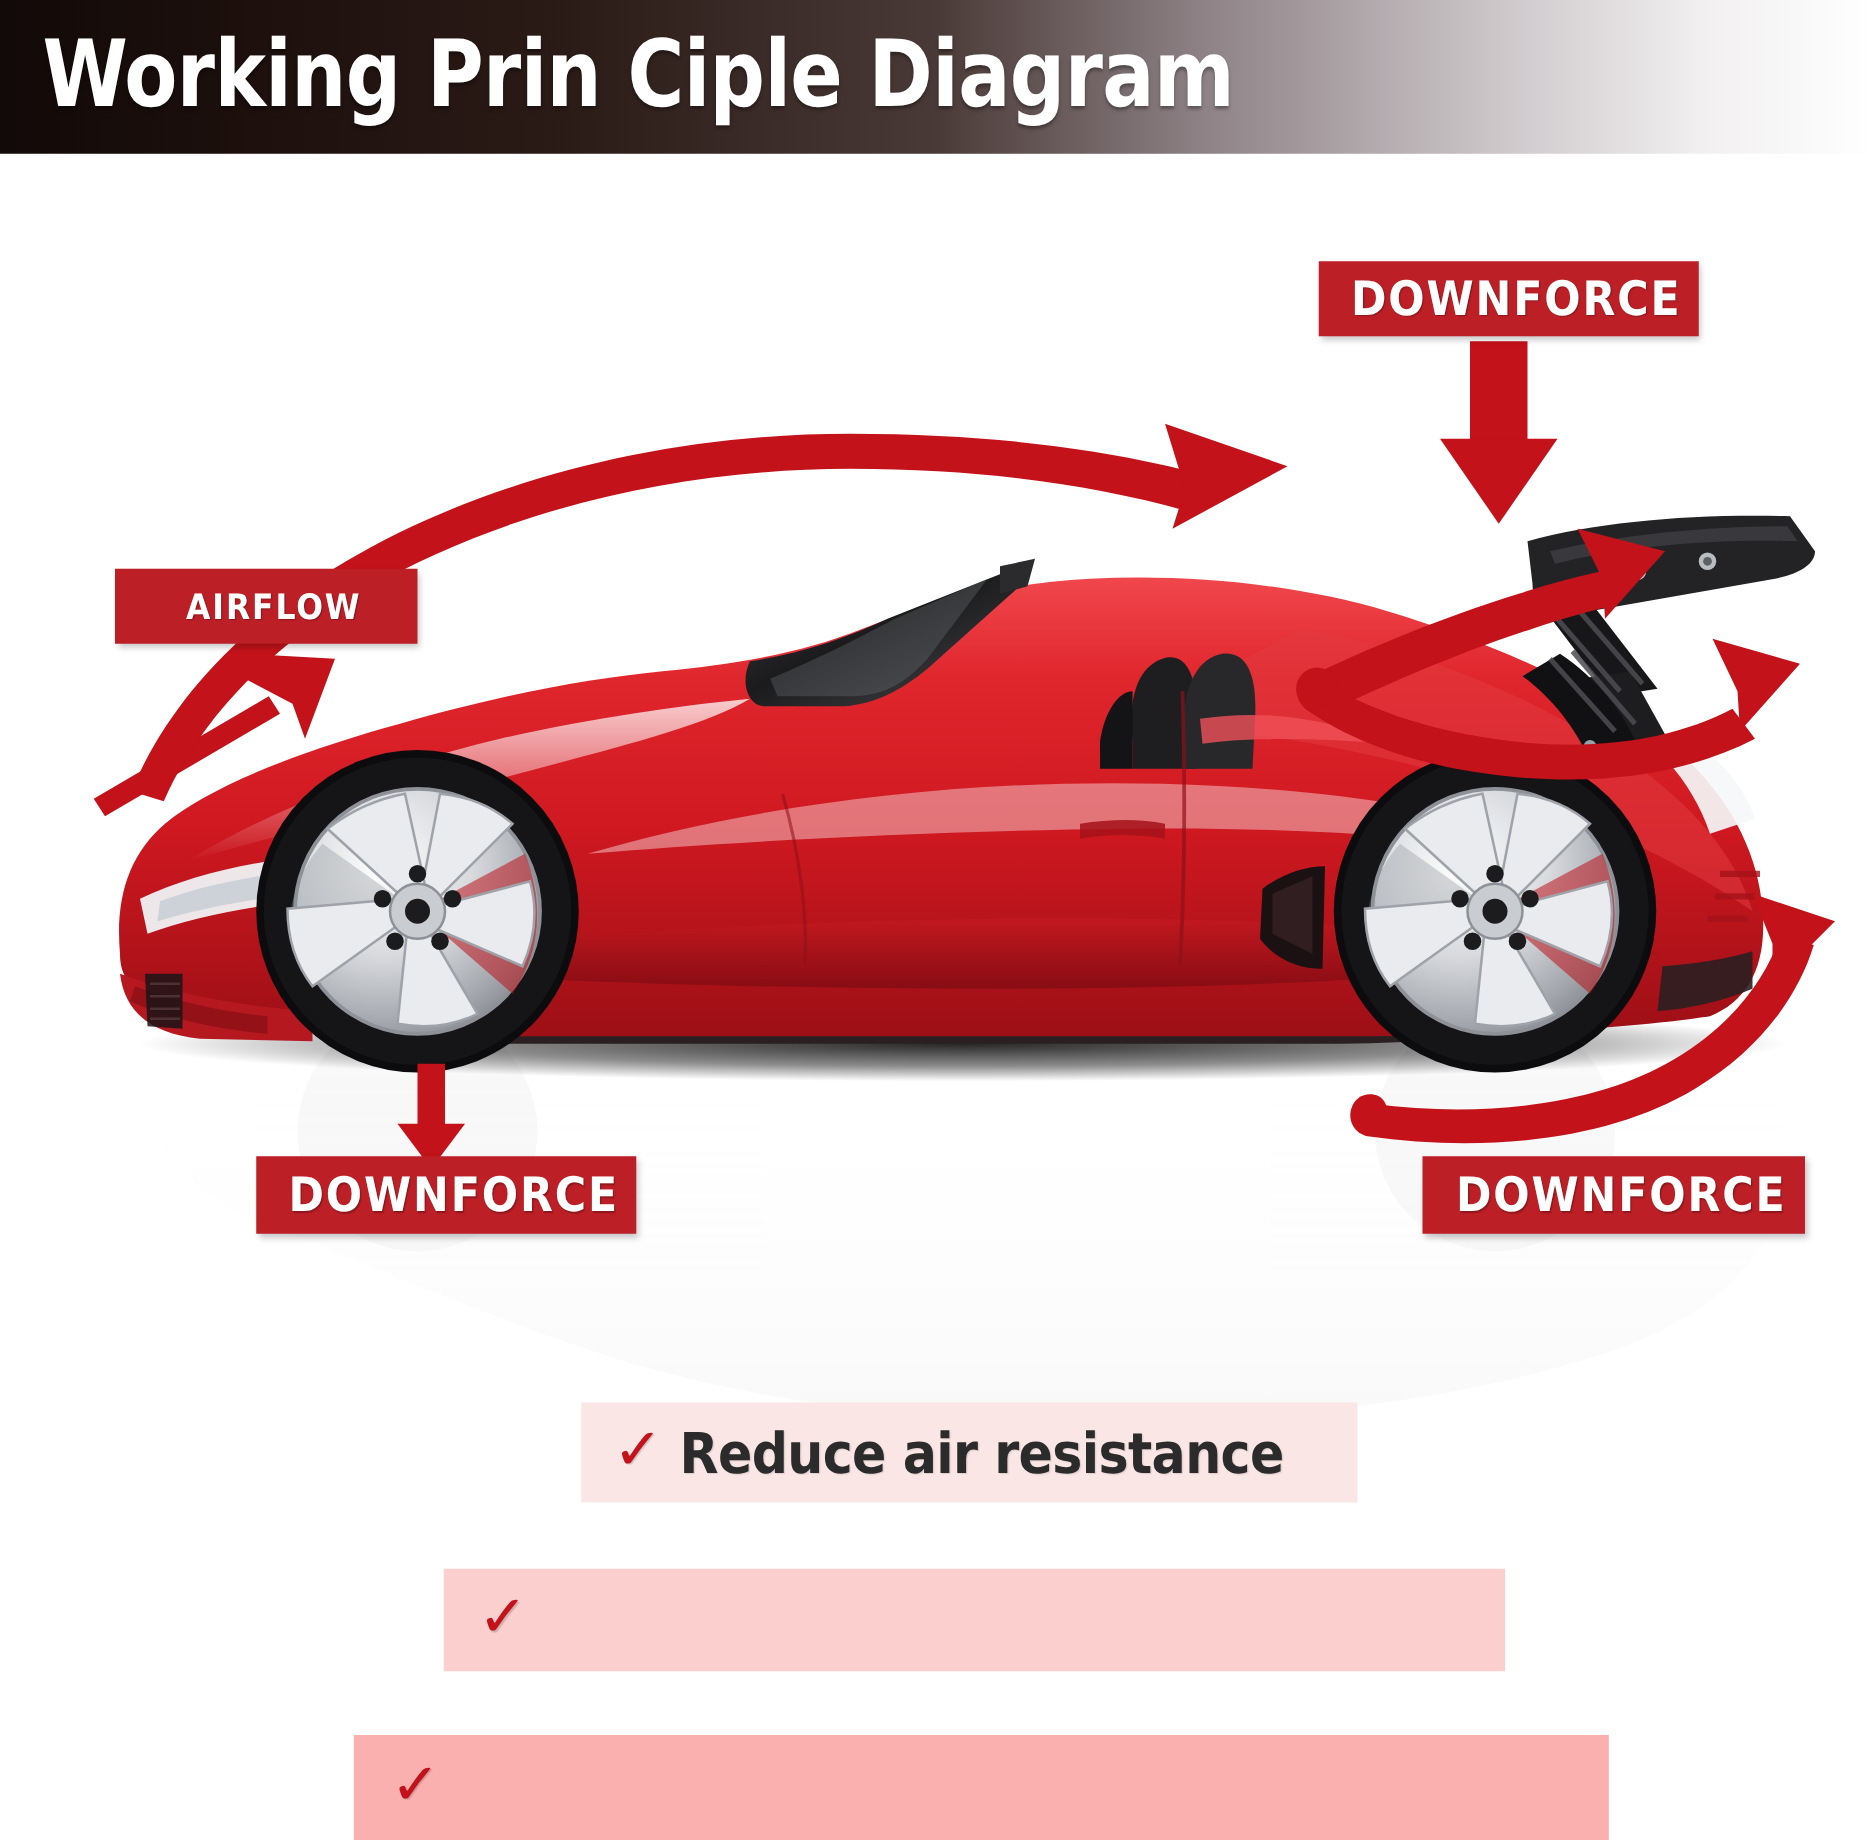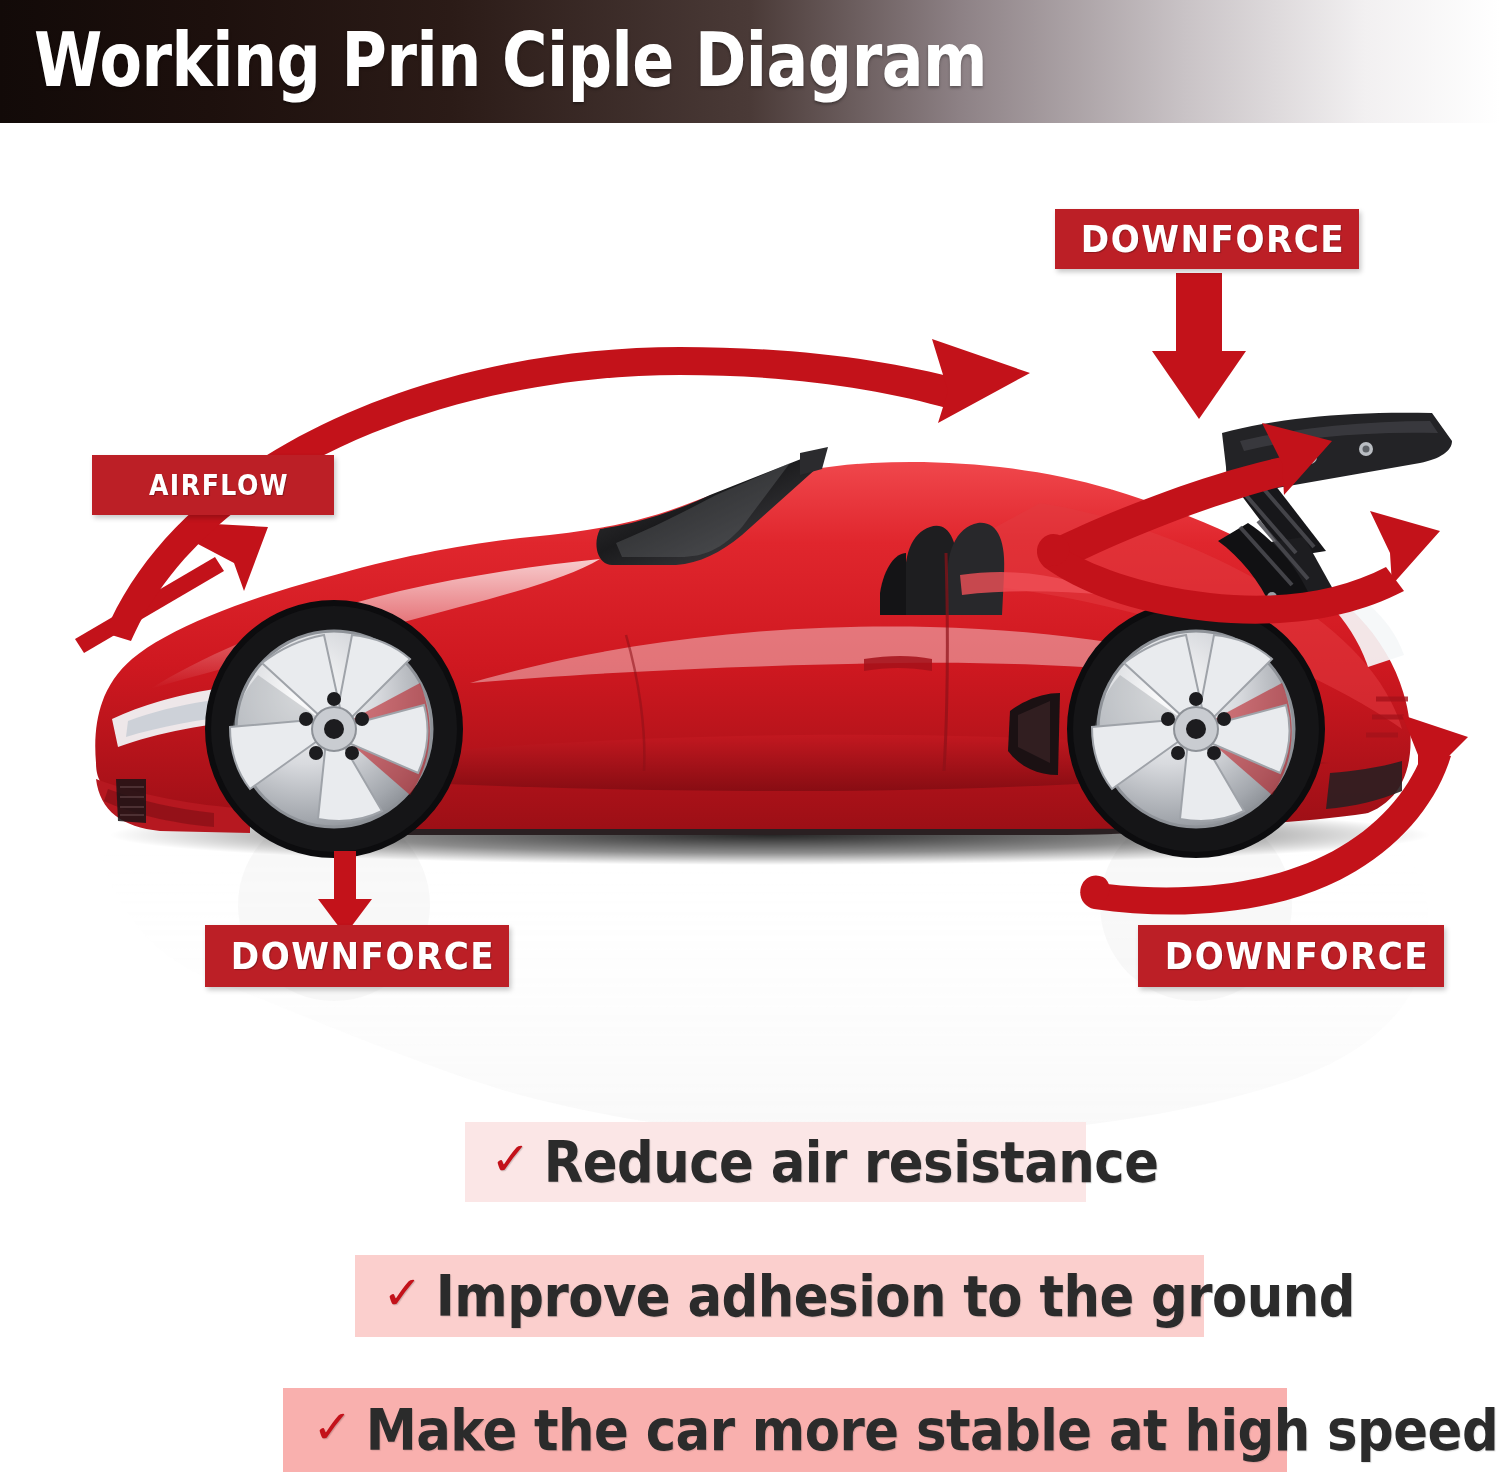--- a/index.html
+++ b/index.html
@@ -43,21 +43,21 @@
   .bullet{
     position:absolute;display:flex;align-items:center;
     font-family:"Liberation Sans Narrow","DejaVu Sans Condensed","Liberation Sans",sans-serif;
     font-weight:bold;color:#2b2b2b;white-space:nowrap;
   }
   .bullet .chk{
     color:#c3121a;font-size:46px;font-weight:bold;margin-right:16px;line-height:1;
     transform:translateY(-3px) scaleX(1.15);display:inline-block;
     text-shadow:1px 1px 1px rgba(0,0,0,.18);
   }
-  .bullet .txt{font-size:57px;letter-spacing:-.5px;text-shadow:1px 1px 1px rgba(0,0,0,.12);}
+  .bullet .txt{font-size:45px;letter-spacing:-.5px;text-shadow:1px 1px 1px rgba(0,0,0,.12);}
   #bullet-0{left:465px;top:1122px;width:621px;height:80px;background:#fbe6e6;padding-left:28px;box-sizing:border-box;}
   #bullet-1{left:355px;top:1255px;width:849px;height:82px;background:#fbcfcd;padding-left:30px;box-sizing:border-box;}
   #bullet-2{left:283px;top:1388px;width:1004px;height:84px;background:#f9b0ae;padding-left:32px;box-sizing:border-box;}
 </style>
 </head>
 <body>
 
 <div id="stage">
 
   <div id="title-banner">
@@ -333,20 +333,18 @@
       <span>DOWNFORCE</span>
     </div>
   </div>
 
   <div class="bullet" id="bullet-0">
     <span class="chk">✓</span>
     <span class="txt">Reduce air resistance</span>
   </div>
   <div class="bullet" id="bullet-1">
     <span class="chk">✓</span>
-    <span class="txt">Improve adhesion to the ground</span>
   </div>
   <div class="bullet" id="bullet-2">
     <span class="chk">✓</span>
-    <span class="txt">Make the car more stable at high speed</span>
   </div>
 
 </div>
 
 </body></html>

